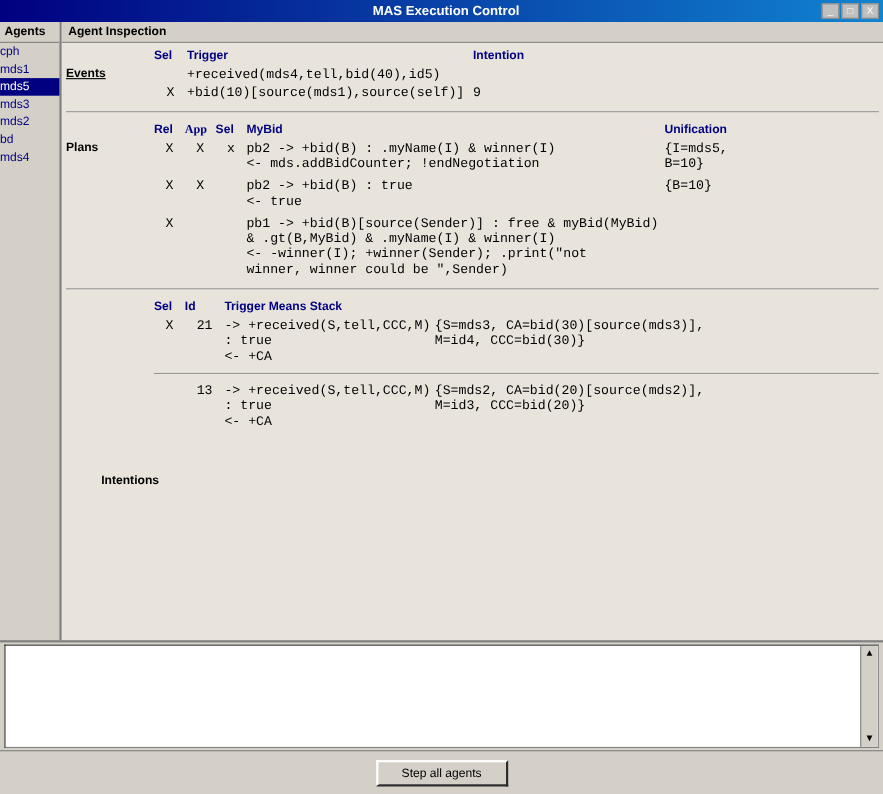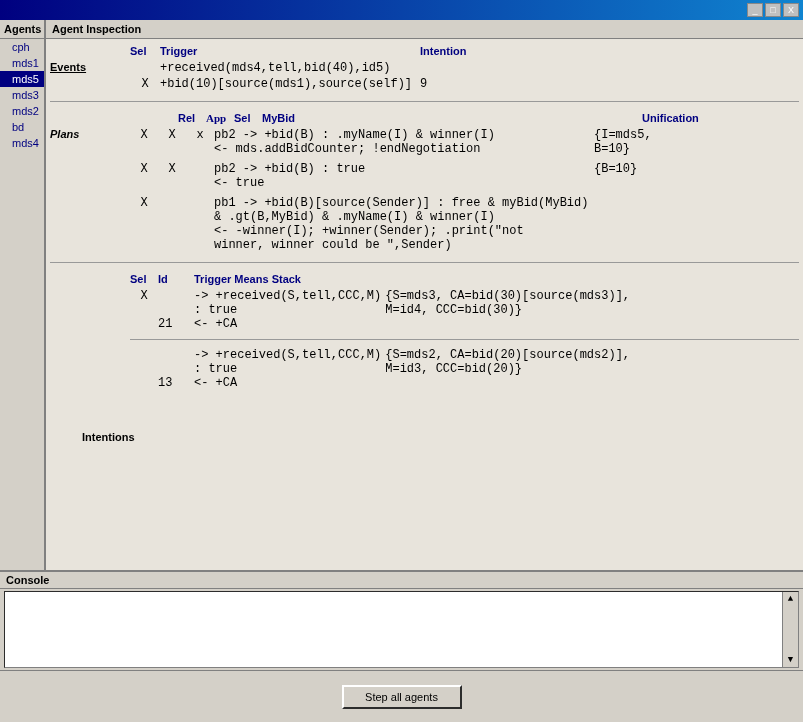--- a/index.html
+++ b/index.html
@@ -48,37 +48,37 @@
       font-family: Arial;
     }
     
     #main-area {
       display: flex;
       flex: 1;
       overflow: hidden;
     }
     
     #agents-sidebar {
-      width: 46px;
+      width: 56px;
       background: #d4d0c8;
       border-right: 2px solid #808080;
       display: flex;
       flex-direction: column;
       flex-shrink: 0;
     }
     #agents-header {
       background: #d4d0c8;
       border-bottom: 1px solid #808080;
       padding: 3px 4px;
       font-weight: bold;
       font-family: Arial, sans-serif;
       font-size: 11px;
     }
     .agent-item {
-      padding: 2px 12px;
+      padding: 2px 0;
       cursor: pointer;
       font-family: Arial, sans-serif;
       font-size: 11px;
       color: #000080;
     }
     .agent-item.selected {
       background: #000080;
       color: white;
     }
     
@@ -165,21 +165,20 @@
     .plans-content {
       margin-left: 80px;
     }
     .plans-headers {
       display: flex;
       font-weight: bold;
       font-family: Arial, sans-serif;
       font-size: 11px;
       color: #000080;
       margin-bottom: 4px;
-      margin-left: 48px;
     }
     .pl-rel { width: 28px; }
     .pl-app { width: 28px; font-family: Liberation Serif, serif; }
     .pl-sel { width: 28px; }
     .pl-plan { width: 380px; }
     .pl-unif { }
     .plan-row {
       display: flex;
       align-items: flex-start;
       margin-bottom: 6px;
@@ -220,21 +219,21 @@
     .int-sel { width: 28px; }
     .int-id { width: 36px; }
     .int-stack { }
     .int-row {
       display: flex;
       align-items: flex-start;
       margin-bottom: 4px;
       font-size: 12px;
     }
     .int-sel-val { width: 28px; text-align: center; }
-    .int-id-val { width: 36px; font-family: 'Courier New', monospace; margin-top: 28px; }
+    .int-id-val { width: 36px; text-align: center; font-family: 'Courier New', monospace; }
     .int-stack-val { font-family: 'Courier New', monospace; white-space: pre-line; }
     .int-unif-val { margin-left: 4px; font-family: 'Courier New', monospace; white-space: pre-line; }
 
     hr.section-line {
       border: none;
       border-top: 1px solid #999;
       margin: 8px 0 8px 0;
     }
 
     
@@ -260,21 +259,21 @@
       border: 1px inset #808080;
       overflow-y: scroll;
       position: relative;
     }
     #console-content::-webkit-scrollbar { width: 16px; }
     #console-content::-webkit-scrollbar-track { background: #d4d0c8; }
     #console-content::-webkit-scrollbar-thumb { background: #c0c0c0; border: 1px solid #808080; }
 
     
     #bottom-bar {
-      height: 52px;
+      height: 40px;
       background: #d4d0c8;
       border-top: 1px solid #808080;
       display: flex;
       align-items: center;
       justify-content: center;
       gap: 8px;
       flex-shrink: 0;
     }
     .bottom-btn {
       background: #d4d0c8;
@@ -287,20 +286,21 @@
       cursor: pointer;
       min-width: 120px;
       text-align: center;
     }
   </style>
 </head>
 <body>
 
 <div id="title-bar">
   <span style="width:60px"></span>
+  <span id="title-text">MAS Execution Control</span>
   <div id="title-controls">
     <div class="title-btn">_</div>
     <div class="title-btn">□</div>
     <div class="title-btn">X</div>
   </div>
 </div>
 
 <div id="main-area">
 
   <div id="agents-sidebar">
@@ -335,21 +335,21 @@
             <span class="ev-sel-val">X</span>
             <span class="ev-trigger-val">+bid(10)[source(mds1),source(self)]</span>
             <span class="ev-intention-val">9</span>
           </div>
         </div>
       </div>
 
       <hr class="section-line">
 
       <div id="plans-section" style="position:relative; margin-bottom:10px;">
-        <span id="plans-label" style="position:absolute; left:0; top:18px; font-weight:bold; font-family:Arial,sans-serif; font-size:11px;font-style:italic;">Plans</span>
+        <span id="plans-label" style="position:absolute; left:0; top:18px; font-weight:bold; font-family:Arial,sans-serif; font-size:11px;">Plans</span>
         <div class="plans-content">
           <div class="plans-headers">
             <span class="pl-rel">Rel</span>
             <span class="pl-app">App</span>
             <span class="pl-sel">Sel</span>
             <span class="pl-plan">MyBid</span>
             <span class="pl-unif">Unification</span>
           </div>
 
           <div class="plan-row">
@@ -417,21 +417,20 @@
           </div>
         </div>
       </div>
 
     </div>
   </div>
 
 </div>
 
 <div id="console-area">
-  <div id="console-header">Console</div>
   <div id="console-content">
     <div style="position:absolute; right:0; top:0; width:16px; height:100%; background:#d4d0c8; border-left:1px solid #808080; display:flex; flex-direction:column; align-items:center; justify-content:space-between; padding:2px 0;">
       <span style="font-size:9px; cursor:pointer;">▲</span>
       <span style="font-size:9px; cursor:pointer;">▼</span>
     </div>
   </div>
 </div>
 
 <div id="bottom-bar">
   <button class="bottom-btn">Step all agents</button>

